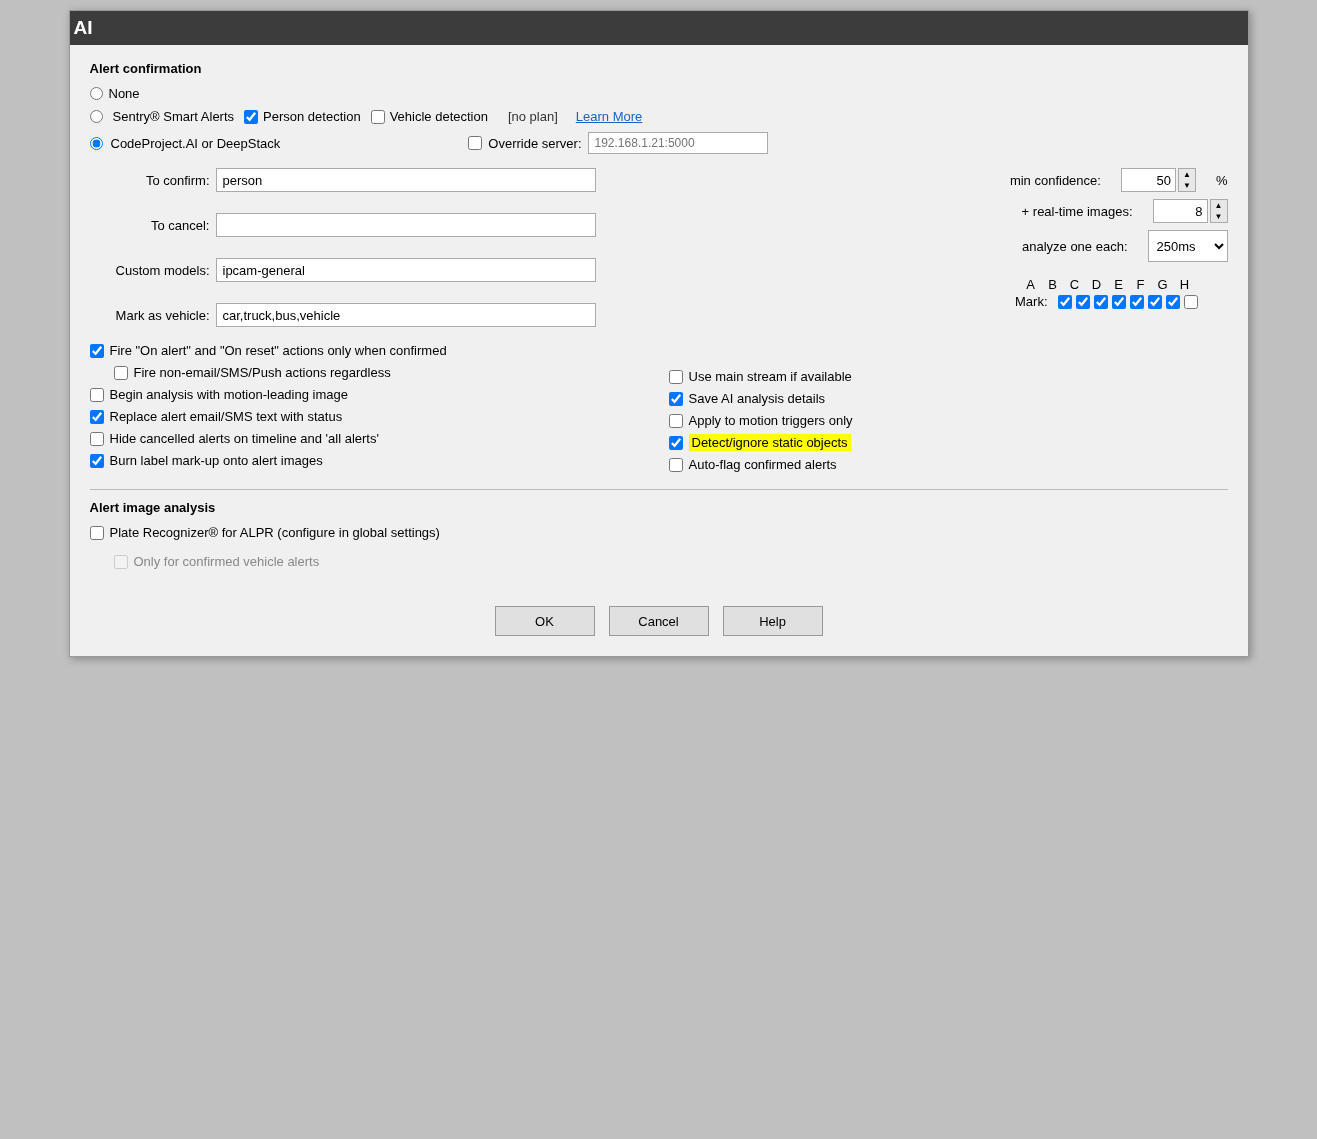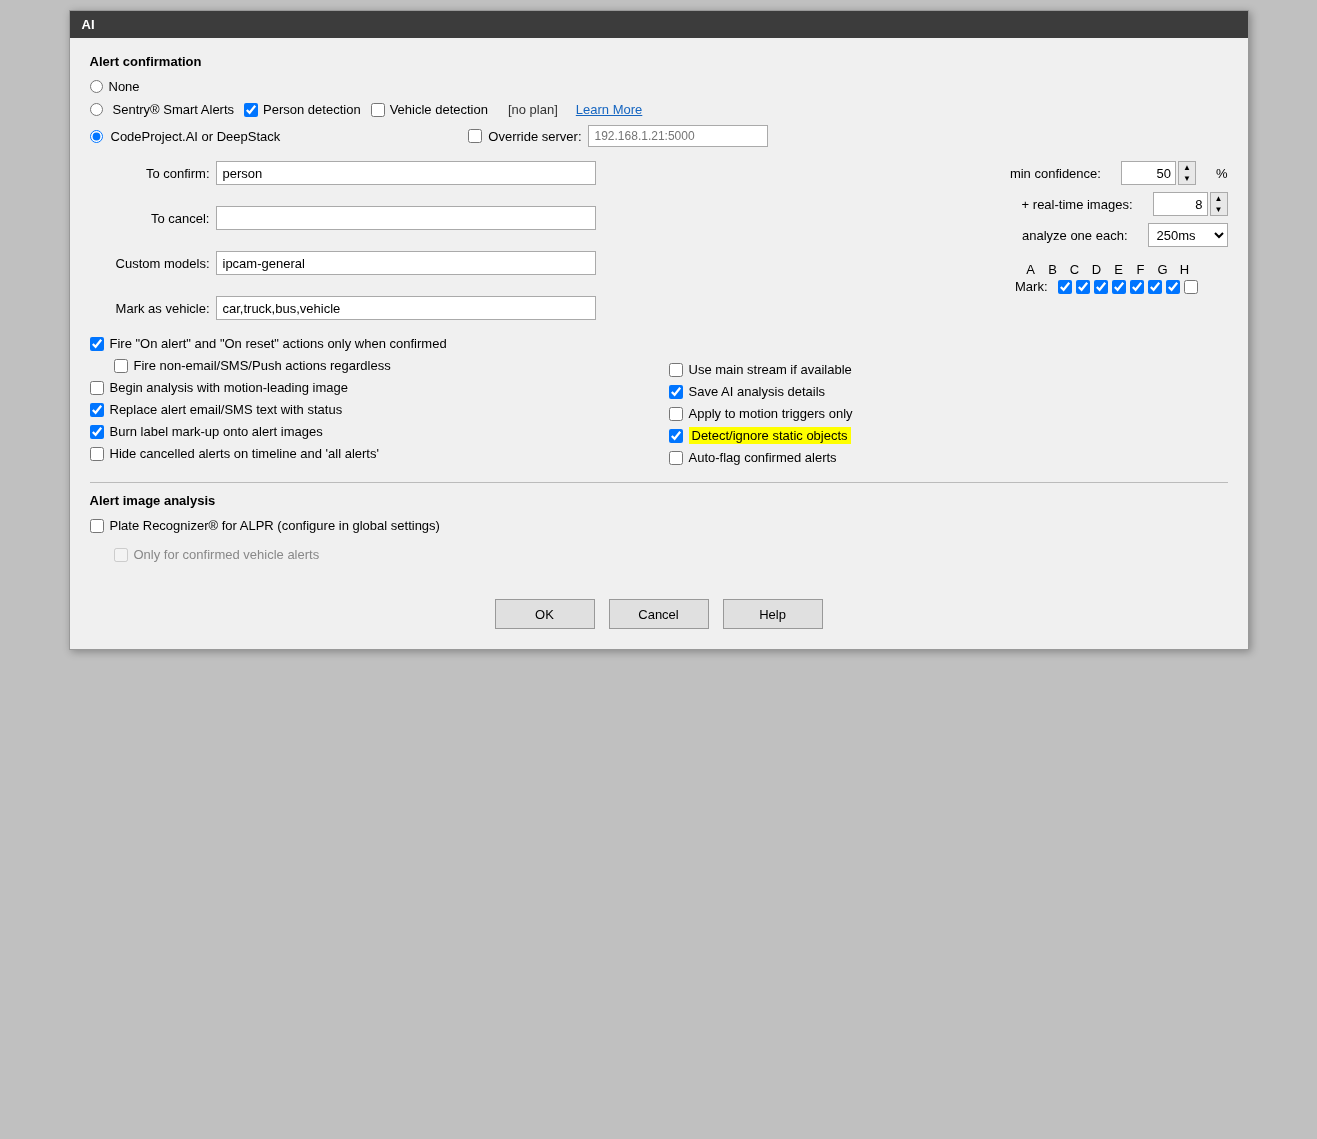--- a/index.html
+++ b/index.html
@@ -19,22 +19,22 @@
     .window {
       width: 1180px;
       background: #f0f0f0;
       border: 1px solid #999;
       box-shadow: 2px 2px 8px rgba(0,0,0,0.3);
     }
 
     .title-bar {
       background: #3c3c3c;
       color: #fff;
-      padding: 6px 12px;
-      font-size: 13px;
+      padding: 6px 4px;
+      font-size: 19px;
       font-weight: 600;
     }
 
     .content {
       padding: 16px 20px 20px 20px;
       background: #f0f0f0;
     }
 
     .section-label {
       font-size: 13px;
@@ -189,21 +189,21 @@
 
     .unit-label {
       font-size: 13px;
     }
 
     .dropdown-input {
       border: 1px solid #aaa;
       padding: 2px 4px;
       background: #fff;
       font-size: 13px;
-      height: 24px;
+      height: 32px;
       width: 80px;
     }
 
     .zones-section {
       margin-top: 8px;
     }
 
     .zones-label {
       font-size: 13px;
       margin-right: 6px;
@@ -433,26 +433,26 @@
         </div>
         <div class="checkbox-row">
           <input type="checkbox" id="begin-analysis" style="">
           <label for="begin-analysis">Begin analysis with motion-leading image</label>
         </div>
         <div class="checkbox-row">
           <input type="checkbox" id="replace-alert" checked="" style="">
           <label for="replace-alert">Replace alert email/SMS text with status</label>
         </div>
         <div class="checkbox-row">
+          <input type="checkbox" id="hide-cancelled" style="">
+          <label for="hide-cancelled">Hide cancelled alerts on timeline and  'all alerts'</label>
+        </div>
+        <div class="checkbox-row">
           <input type="checkbox" id="burn-label" checked="" style="">
           <label for="burn-label">Burn label mark-up onto alert images</label>
-        </div>
-        <div class="checkbox-row">
-          <input type="checkbox" id="hide-cancelled" style="">
-          <label for="hide-cancelled">Hide cancelled alerts on timeline and  'all alerts'</label>
         </div>
       </div>
 
       <div class="right-checkboxes">
         <div style="height: 26px;"></div>
         <div class="checkbox-row">
           <input type="checkbox" id="use-main-stream" style="">
           <label for="use-main-stream">Use main stream if available</label>
         </div>
         <div class="checkbox-row">

